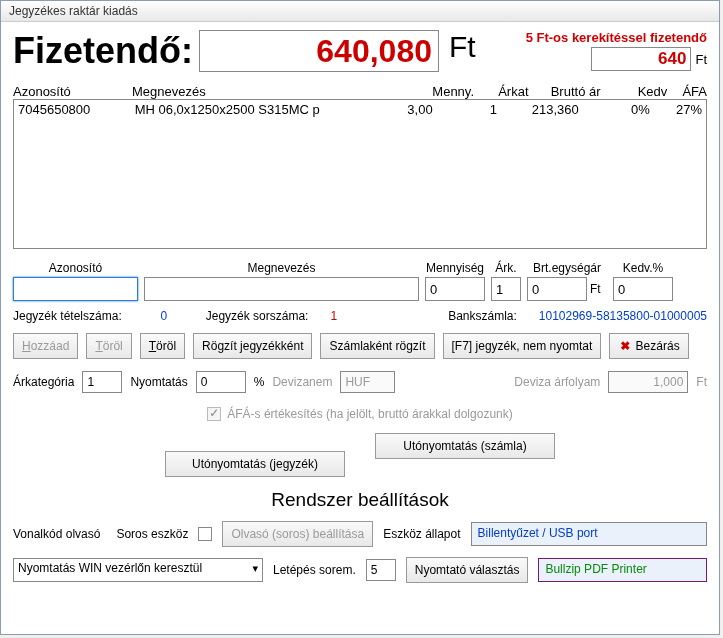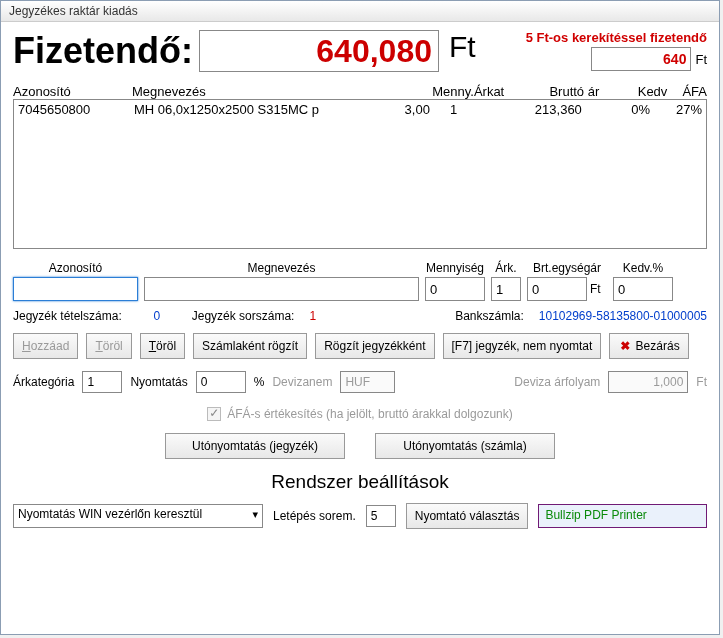--- a/index.html
+++ b/index.html
@@ -7,32 +7,32 @@
   .window { width:720px; height:635px; background:#fff; border:1px solid #8b9db3; position:relative;}
   .titlebar { background:linear-gradient(#fff,#e8e8e8); border-bottom:1px solid #ccc; padding:3px 8px; font-size:12px; color:#333;}
   .content { padding:8px 12px; }
   .topline { display:flex; align-items:flex-start; gap:6px;}
   .lbl-fiz { font-size:36px; font-weight:bold;}
   .big-inp { width:240px; height:42px; font-size:32px; font-weight:bold; text-align:right; color:#cc0000; border:1px solid #888; padding:2px 6px;}
   .ft-big { font-size:30px; margin-left:4px;}
   .round-area { margin-left:auto; text-align:right;}
   .round-lbl { font-size:13px; font-weight:bold; color:#d00000; margin-bottom:2px;}
   .round-box { display:flex; align-items:center; justify-content:flex-end; gap:4px;}
-  .small-inp-round { width:100px; height:24px; text-align:right; font-weight:bold; color:#d00000; border:1px solid #888; padding:6px 4px; font-size:14px;}
+  .small-inp-round { width:100px; height:24px; text-align:right; font-weight:bold; color:#d00000; border:1px solid #888; padding:6px 4px; font-size:17px;}
   .ft-sm { font-size:13px;}
   .hdrrow { margin-top:12px; font-family: 'Courier New', monospace; font-size:13px; display:flex;}
-  .col1{width:120px;} .col2{width:280px;} .col3{width:65px;text-align:right;} .col4{width:55px;} .col5{width:95px;text-align:left;padding-left:21px;} .col6{width:45px;text-align:right;} .col7{width:40px;text-align:right;}
+  .col1{width:120px;} .col2{width:280px;} .col3{width:65px;text-align:right;} .col4{width:55px;text-align:right;} .col5{width:95px;text-align:center;} .col6{width:45px;text-align:right;} .col7{width:40px;text-align:right;}
   .listbox { border:1px solid #888; height:150px; background:#fff; font-family:'Courier New',monospace; font-size:13px; padding:2px 4px;}
   .listrow { display:flex;gap:20px;}
   .inputs-row1 { display:flex; margin-top:12px; gap:6px; font-size:12px;}
   .fld { display:flex; flex-direction:column;}
   .fld label { text-align:center; font-size:12px; margin-bottom:2px;}
   .in { border:1px solid #888; height:24px; padding:2px 4px; font-size:13px;}
   .focus { border:1px solid #2b7ed6; box-shadow:0 0 2px #2b7ed6;}
-  .line2 { display:flex; margin-top:8px; font-size:12px; align-items:center; gap:15px;}
+  .line2 { display:flex; margin-top:8px; font-size:12px; align-items:center; gap:22px;}
   .blue { color:#003ecc;}
   .red { color:#cc0000;}
   .btnrow { display:flex; gap:8px; margin-top:10px; font-size:13px;}
   .btn { border:1px solid #999; background:linear-gradient(#fafafa,#e8e8e8); padding:3px 8px; height:26px; font-size:12px; cursor:pointer;}
   .btn.disabled { color:#9a9a9a;}
   .underline-first::first-letter{ text-decoration:underline;}
   .x-icon { display:inline-block; width:14px; height:14px; color:#cc0000; font-weight:bold; vertical-align:middle;}
   .row3 { display:flex; gap:8px; align-items:center; margin-top:12px; font-size:12px;}
   .val { border:1px solid #888; height:22px; padding:2px 4px; font-size:12px;}
   .grey { color:#9a9a9a;}
@@ -125,22 +125,22 @@
       <span>Jegyzék sorszáma:</span>
       <span class="red" style="width:30px;">1</span>
       <span style="margin-left:auto;">Bankszámla:</span>
       <span class="blue">10102969-58135800-01000005</span>
     </div>
 
     <div class="btnrow">
       <button class="btn disabled underline-first">Hozzáad</button>
       <button class="btn disabled underline-first">Töröl</button>
       <button class="btn underline-first">Töröl</button>
+      <button class="btn">Rögzít jegyzékként</button>
       <button class="btn">Számlaként rögzít</button>
-      <button class="btn">Rögzít jegyzékként</button>
       <button class="btn">[F7] jegyzék, nem nyomtat</button>
       <button class="btn">
         <span class="x-icon">✖</span>
         <span style="text-decoration:underline;text-decoration-color:transparent;">Bezárás</span>
       </button>
     </div>
 
     <div class="row3">
       <span>Árkategória</span>
       <input class="val" style="width: 40px;" value="1">
@@ -153,26 +153,34 @@
       <input class="val" style="width: 80px; text-align: right; color: rgb(154, 154, 154);" disabled="" value="1,000">
       <span class="grey">Ft</span>
     </div>
 
     <div class="chkrow">
       <span class="chk checked"></span>
       <span>ÁFÁ-s értékesítés (ha jelölt, bruttó árakkal dolgozunk)</span>
     </div>
 
     <div class="print-row">
-      <button class="btn" style="width:180px;">Utónyomtatás (jegyzék)</button>
+      <button class="btn" style="width:180px;margin-top:18px;">Utónyomtatás (jegyzék)</button>
       <button class="btn" style="width:180px;">Utónyomtatás (számla)</button>
     </div>
 
     <div class="section-title">Rendszer beállítások</div>
 
+    <div class="row4">
+      <span>Vonalkód olvasó</span>
+      <span style="margin-left:6px;">Soros eszköz</span>
+      <span class="chk2"></span>
+      <button class="btn disabled">Olvasó (soros) beállítása</button>
+      <span>Eszköz állapot</span>
+      <div class="status-box">Billentyűzet / USB port</div>
+    </div>
 
     <div class="row4">
       <div class="sel" style="width:250px;">Nyomtatás WIN vezérlőn keresztül</div>
       <span>Letépés sorem.</span>
       <input class="val" style="width: 30px;" value="5">
       <button class="btn">Nyomtató választás</button>
       <div class="statusg">Bullzip PDF Printer</div>
     </div>
 
   </div>

